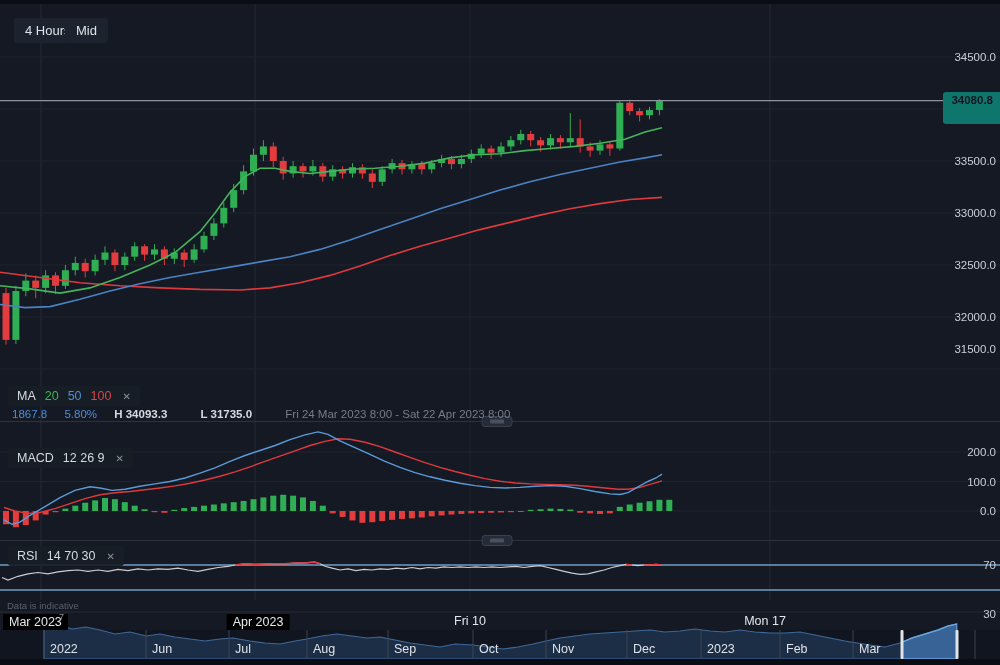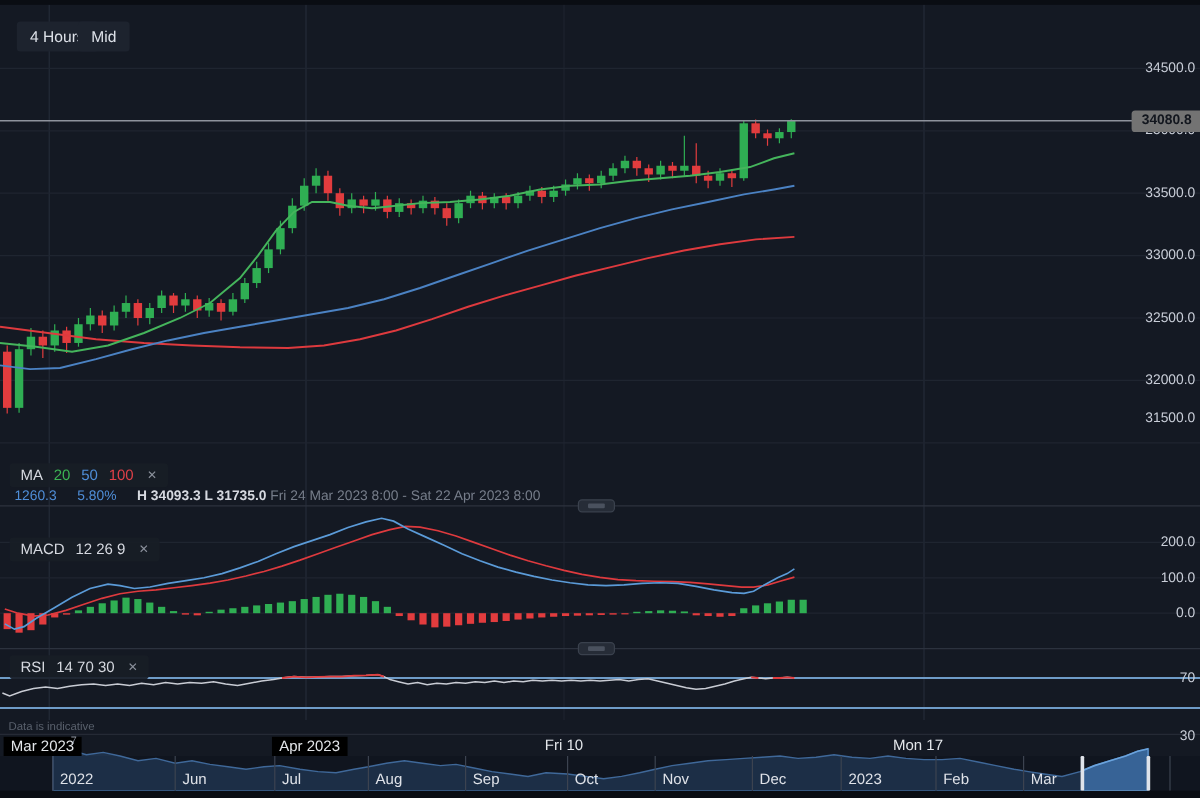--- a/index.html
+++ b/index.html
@@ -7,25 +7,25 @@
   #stage{position:relative;width:1000px;height:665px;background:#141923;}
   #topstrip{position:absolute;left:0;top:0;width:1000px;height:4px;background:#0a0d13;}
   #botstrip{position:absolute;left:0;top:659px;width:1000px;height:6px;background:#0a0d13;}
   #chart-svg{position:absolute;left:0;top:0;}
   .btn{position:absolute;background:#1d232e;color:#dde1e8;font-size:13px;border-radius:3px;
     padding:5px 11px;cursor:pointer;user-select:none;}
   .pill{position:absolute;background:rgba(24,29,38,.92);border-radius:3px;color:#d6d9e0;
     font-size:12.5px;display:flex;align-items:center;gap:9px;padding:3px 9px;cursor:pointer;}
   .pill .x{color:#8b919c;font-size:10px;margin-left:2px;cursor:pointer;}
   .axis-label{position:absolute;right:4px;color:#c9ced8;font-size:11.5px;line-height:12px;white-space:nowrap;}
-  .badge{position:absolute;right:0;background:#737373;color:#12161e;font-size:11.5px;
-    padding:2px 7px 4px 8px;border-radius:3px 0 0 3px;font-weight:bold;}
+  .badge{position:absolute;right:0;background:#0f766e;color:#12161e;font-size:11.5px;
+    padding:2px 7px 18px 8px;border-radius:3px 0 0 3px;font-weight:bold;}
   .info-line{position:absolute;left:12px;top:408px;font-size:11.5px;color:#d6d9e0;white-space:nowrap;}
   .info-line .blue{color:#4f8ed8;margin-right:14px;}
-  .info-line .hl{font-weight:bold;margin-right:0;}
+  .info-line .hl{font-weight:bold;margin-right:30px;}
   .info-line .dim{color:#767d8a;}
   .date-label{position:absolute;top:614px;color:#e3e6ea;font-size:12.5px;white-space:nowrap;}
   .date-badge{background:#000000;padding:1px 6px;}
   .centered{transform:translateX(-50%);}
   .footnote{position:absolute;left:7px;top:600px;font-size:9.5px;color:#59606c;}
   .tick-mark{position:absolute;color:#8b919c;font-size:9px;}
   .nav-month{position:absolute;top:642px;color:#dfe2e8;font-size:12.5px;white-space:nowrap;}
   .g-ma20{color:#3cb454}.g-ma50{color:#4f8ed8}.g-ma100{color:#e04048}
 </style>
 </head>
@@ -298,21 +298,21 @@
 
   <div class="pill" style="left:8px;top:386px;">
     <span>MA</span>
     <span class="g-ma20">20</span>
     <span class="g-ma50">50</span>
     <span class="g-ma100">100</span>
     <span class="x">✕</span>
   </div>
 
   <div class="info-line">
-    <span class="blue">1260.3</span>
+    <span class="blue">1867.8</span>
     <span class="blue">5.80%</span>
     <span class="hl">H 34093.3</span>
     <span class="hl">L 31735.0</span>
     <span class="dim">Fri 24 Mar 2023 8:00 - Sat 22 Apr 2023 8:00</span>
   </div>
 
   <div class="pill" style="left:8px;top:448px;">
     <span>MACD</span>
     <span>12  26  9</span>
     <span class="x">✕</span>

